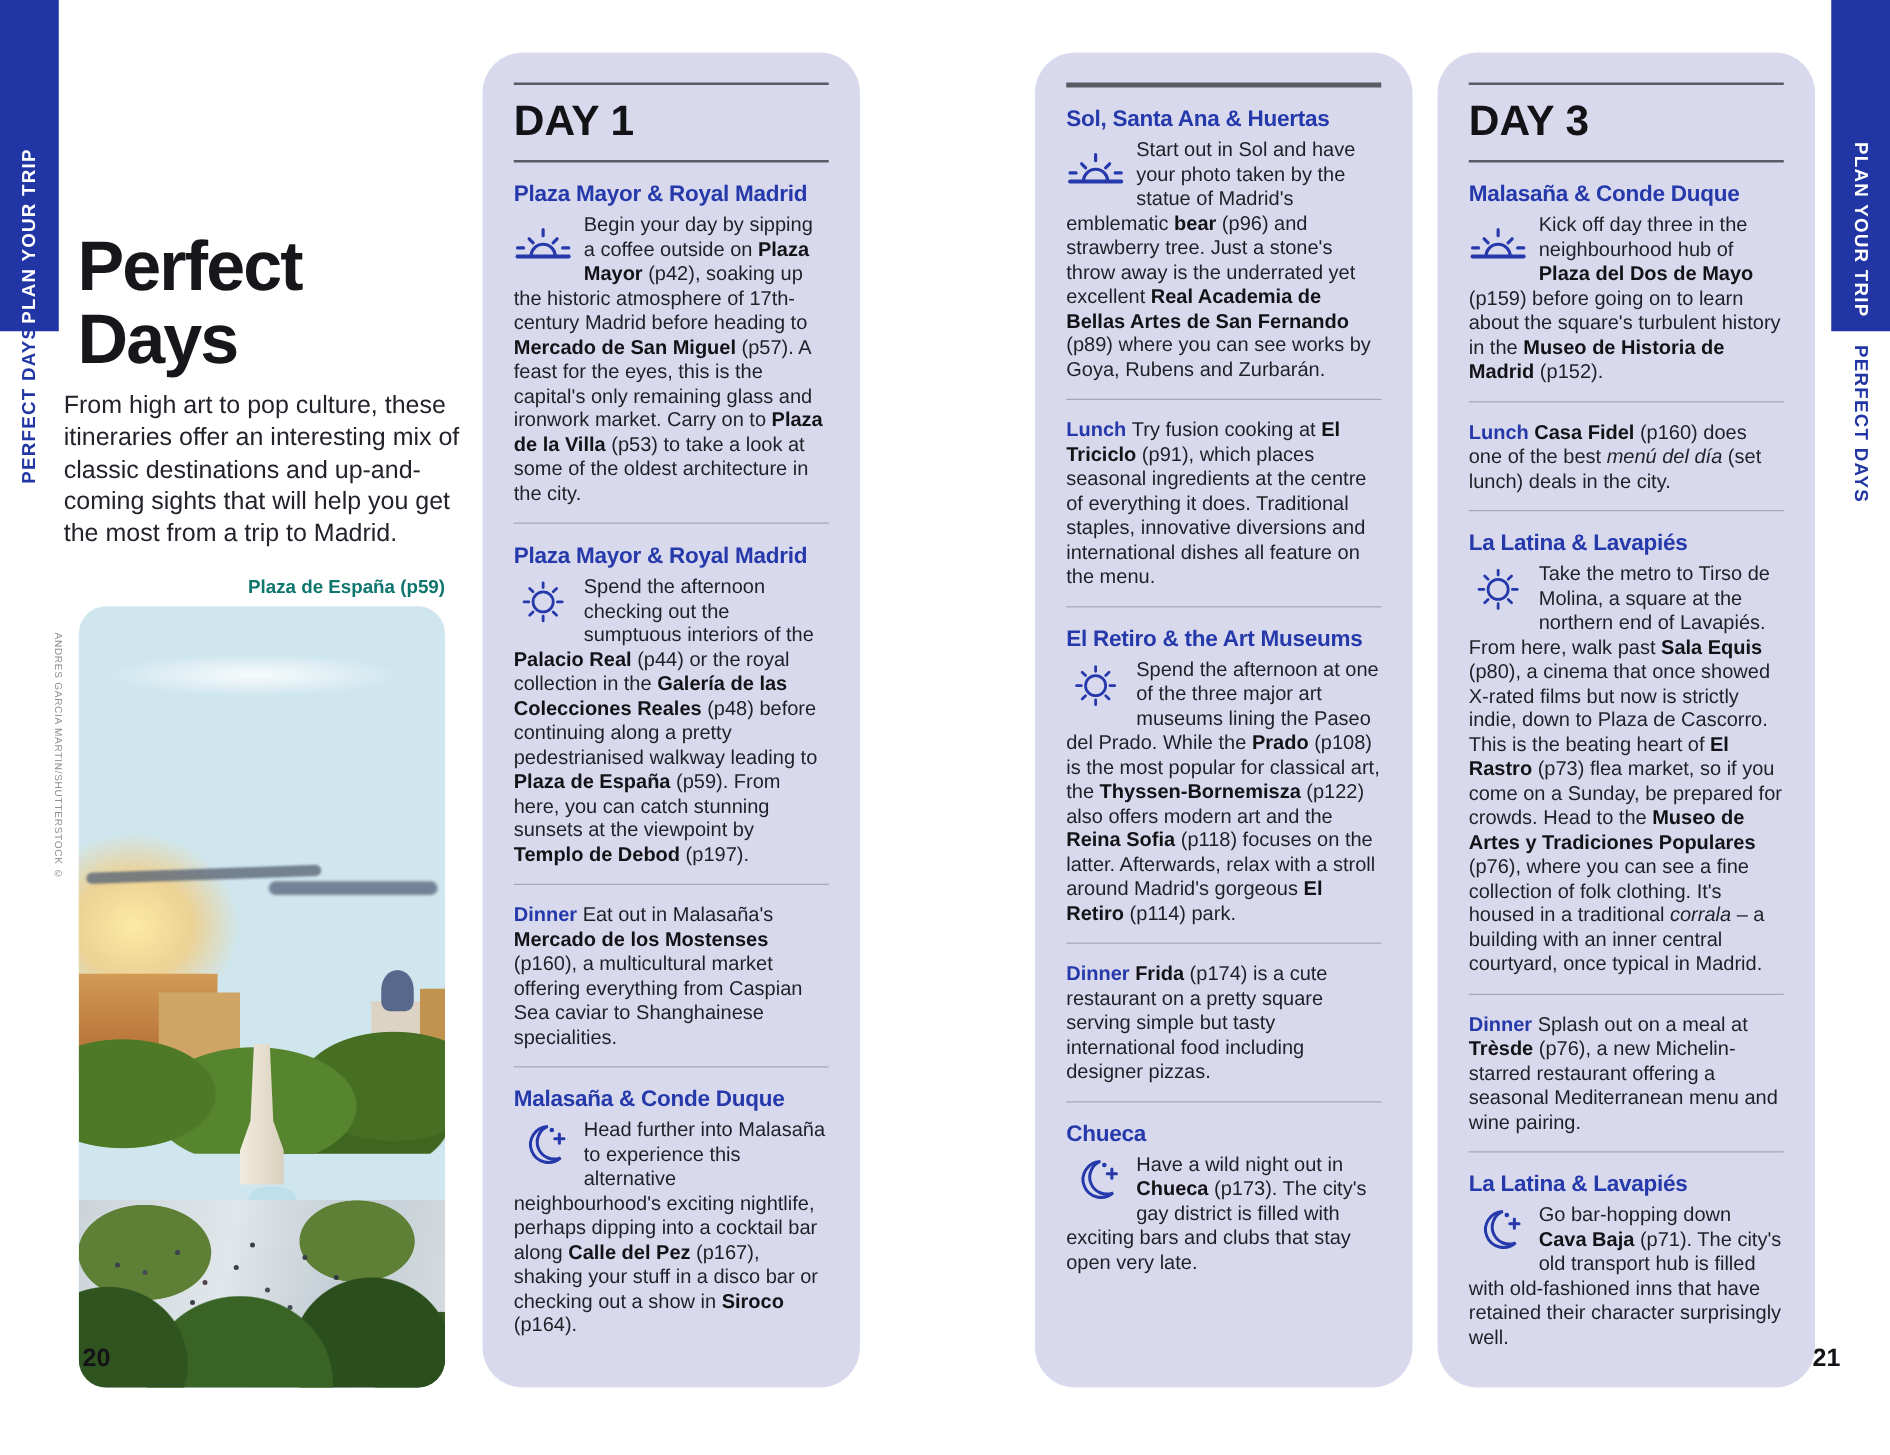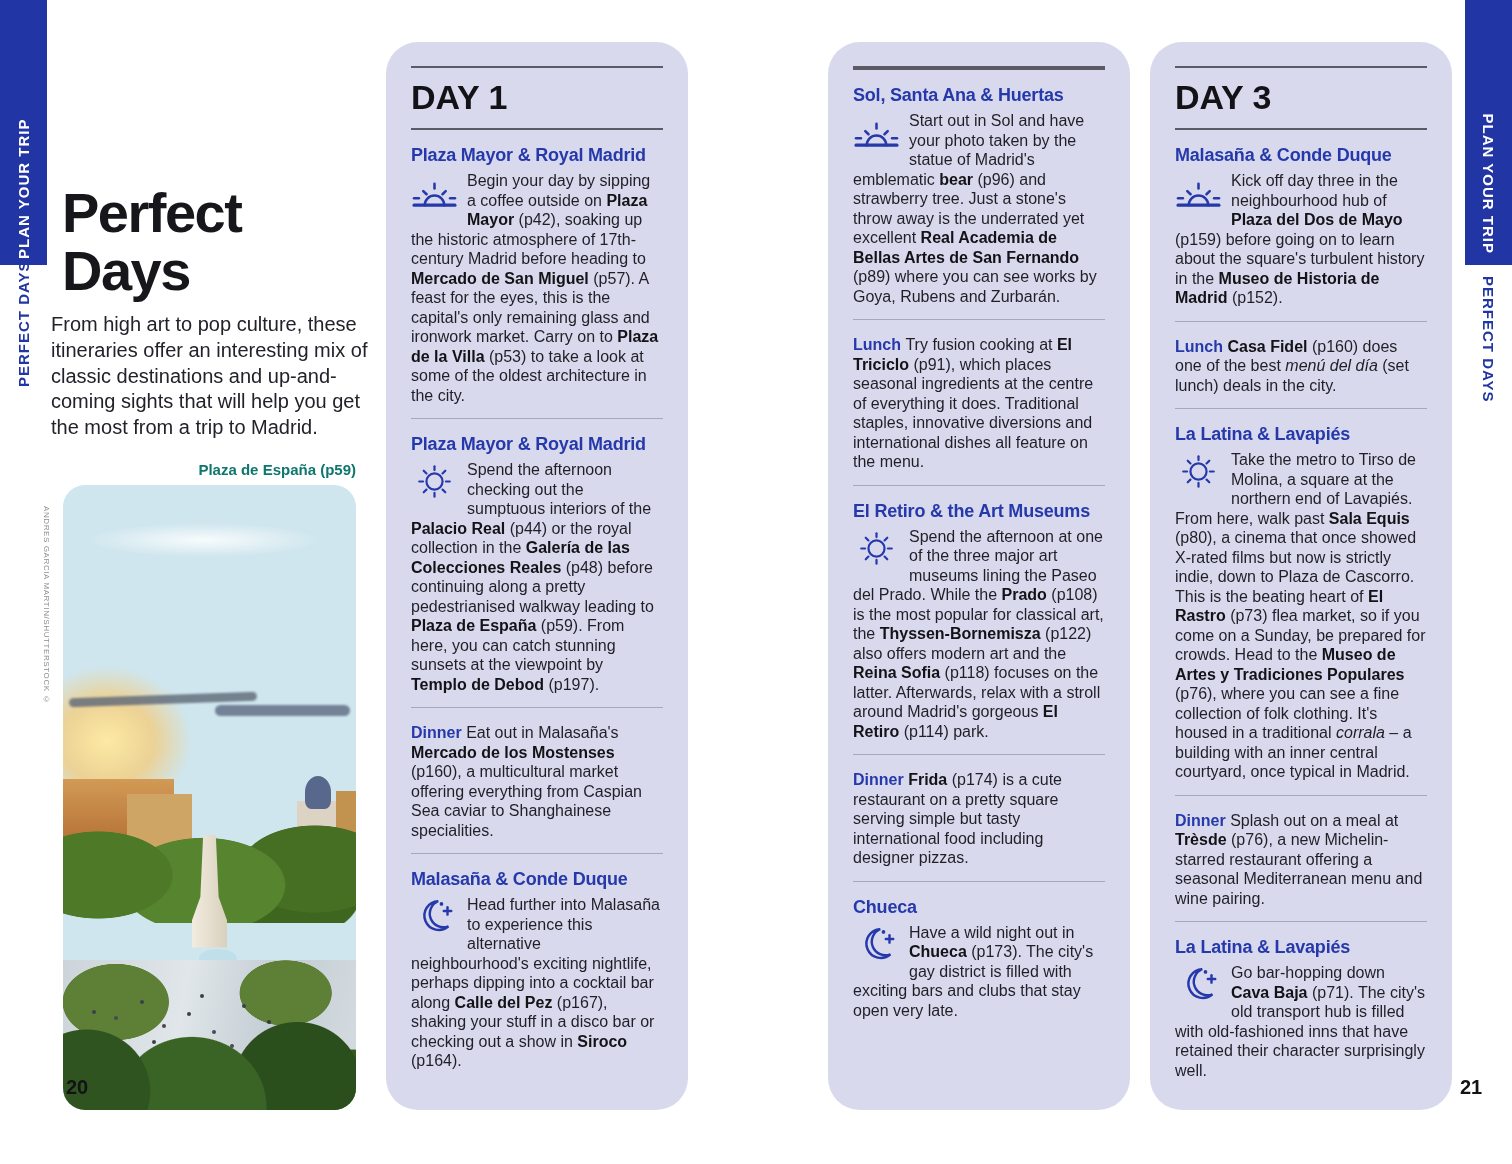--- a/index.html
+++ b/index.html
@@ -28,21 +28,21 @@
   
   #page-title{position:absolute;left:62px;top:146px;width:300px;
     font-size:56px;line-height:1.05;font-weight:600;letter-spacing:-1.5px;color:#16161b;}
   #intro{position:absolute;left:51px;top:292px;width:318px;
     font-size:20px;line-height:1.29;color:#22222a;}
   #photo-caption{position:absolute;left:62px;top:461px;width:294px;text-align:right;
     font-size:15px;font-weight:700;color:#0f766e;}
   #photo-credit{position:absolute;left:42px;top:506px;writing-mode:vertical-rl;
     font-size:8px;letter-spacing:0.6px;color:#8e8e93;}
   #pagenum-left{position:absolute;left:66px;top:1076px;font-size:20px;font-weight:600;color:#121217;}
-  #pagenum-right{position:absolute;left:1450px;top:1076px;width:42px;text-align:center;
+  #pagenum-right{position:absolute;left:1450px;top:1076px;width:42px;text-align:left;
     font-size:20px;font-weight:600;color:#121217;}
   
   #photo{position:absolute;left:63px;top:485px;width:293px;height:625px;
     border-radius:22px;overflow:hidden;background:#cfe6ee;}
   #photo .layer{position:absolute;}
   .sky{inset:0;background:linear-gradient(180deg,
     #a9d3e6 0%,#c3e2ee 9%,#ddeef0 20%,#efe9d0 28%,#f5d globalization 0,#f5d493 33%,
     #eeae52 37%,#c88b3c 40%,#8aa04e 44%,#5f7e34 52%,#4a6a2a 60%,#3c5c24 100%);}
   .wisp{left:8%;top:6%;width:80%;height:34px;border-radius:50%;
     background:radial-gradient(closest-side,rgba(255,255,255,.85),rgba(255,255,255,0));}

